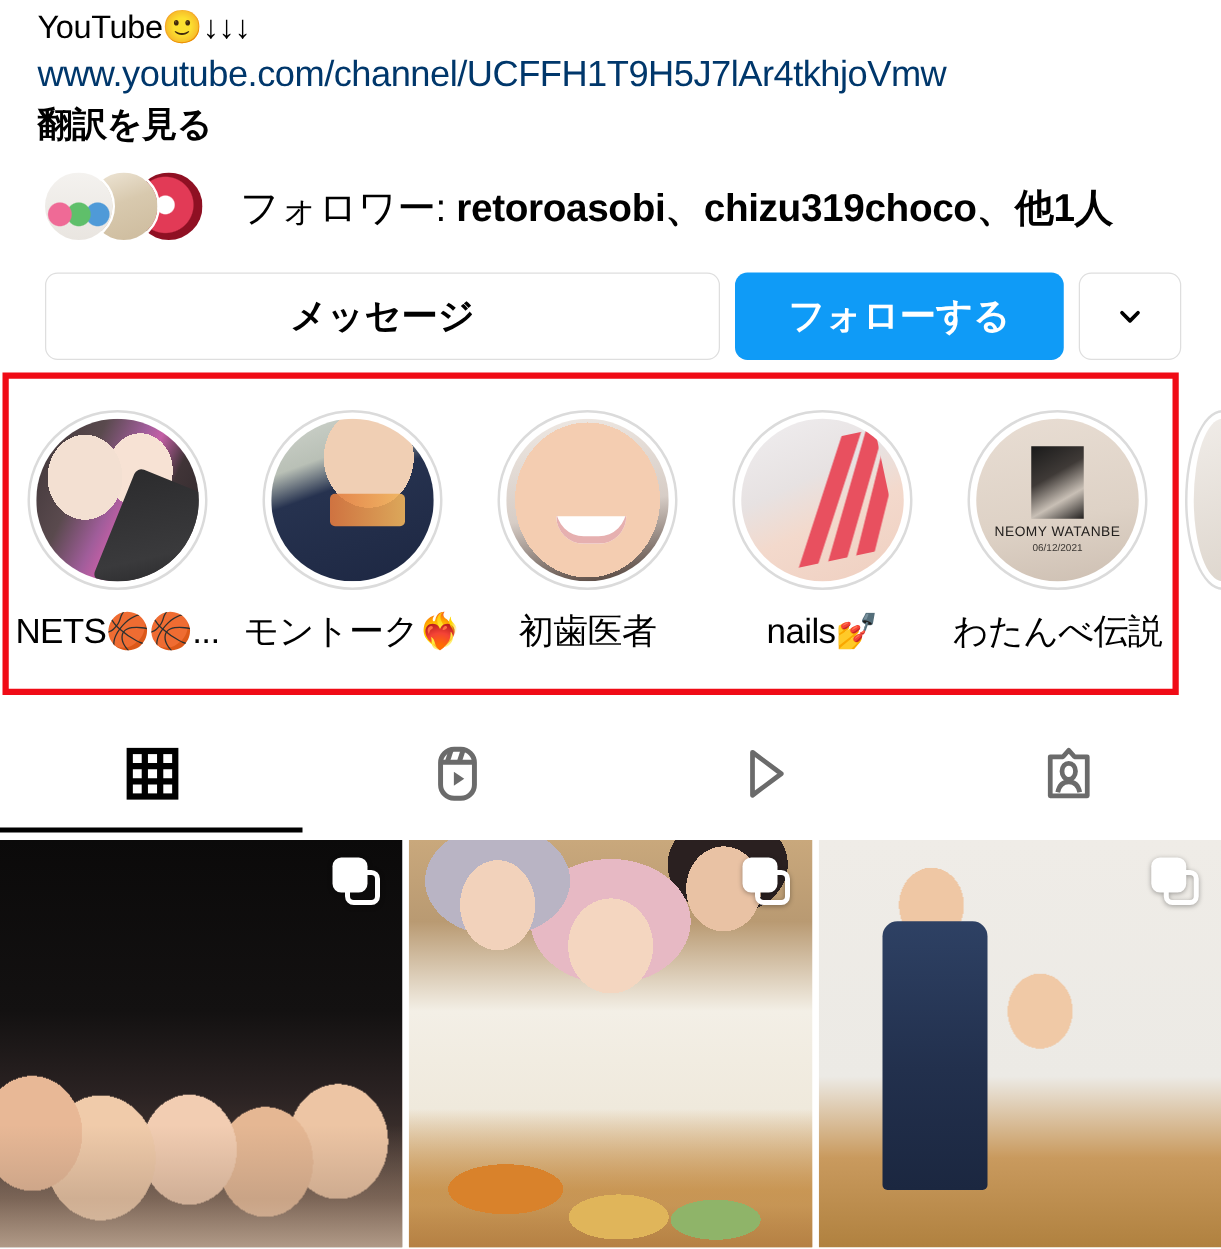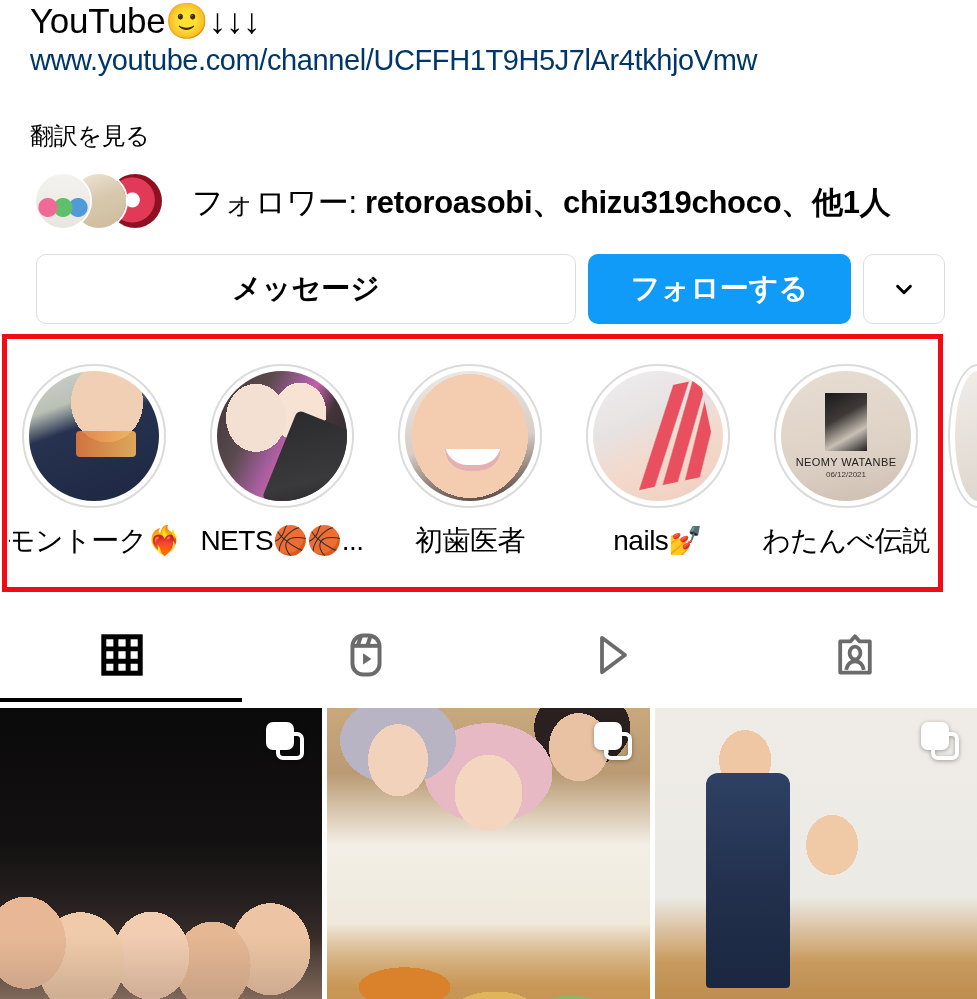--- a/index.html
+++ b/index.html
@@ -22,42 +22,41 @@
     height: 999px;
     background: #fff;
     overflow: hidden;
   }
 
   
   .bio {
     padding: 2px 0 0 30px;
   }
   .bio-line {
-    font-size: 35px;
+    font-size: 26px;
     line-height: 38px;
     letter-spacing: -0.3px;
     white-space: nowrap;
   }
   .bio-line.bio-title { font-weight: 400; }
   .bio-link {
     color: #00376b;
     font-size: 29px;
     line-height: 40px;
     font-weight: 400;
     letter-spacing: -0.4px;
     white-space: nowrap;
     display: block;
     text-decoration: none;
   }
   .bio-translate {
-    font-size: 24px;
+    font-size: 28px;
     line-height: 40px;
-    font-weight: 400;
+    font-weight: 700;
     letter-spacing: -0.3px;
-    margin-top: 36px;
   }
 
   
   .followers-row {
     display: flex;
     align-items: center;
     margin-top: 16px;
     padding-left: 34px;
   }
   .facepile {
@@ -460,30 +459,30 @@
           <polyline points="5,9 12,16 19,9"></polyline>
         </svg>
     </div>
   </div>
 
   <div class="highlights-wrap">
     <div class="highlights">
 
       <div class="hl">
         <div class="hl-ring">
-          <div class="hl-img img-montauk"></div>
-        </div>
-        <div class="hl-label">モントーク❤️‍🔥</div>
+          <div class="hl-img img-nets"></div>
+        </div>
+        <div class="hl-label">NETS🏀🏀...</div>
       </div>
 
       <div class="hl">
         <div class="hl-ring">
-          <div class="hl-img img-nets"></div>
-        </div>
-        <div class="hl-label">NETS🏀🏀...</div>
+          <div class="hl-img img-montauk"></div>
+        </div>
+        <div class="hl-label">モントーク❤️‍🔥</div>
       </div>
 
       <div class="hl">
         <div class="hl-ring">
           <div class="hl-img img-dentist"></div>
         </div>
         <div class="hl-label">初歯医者</div>
       </div>
 
       <div class="hl">

